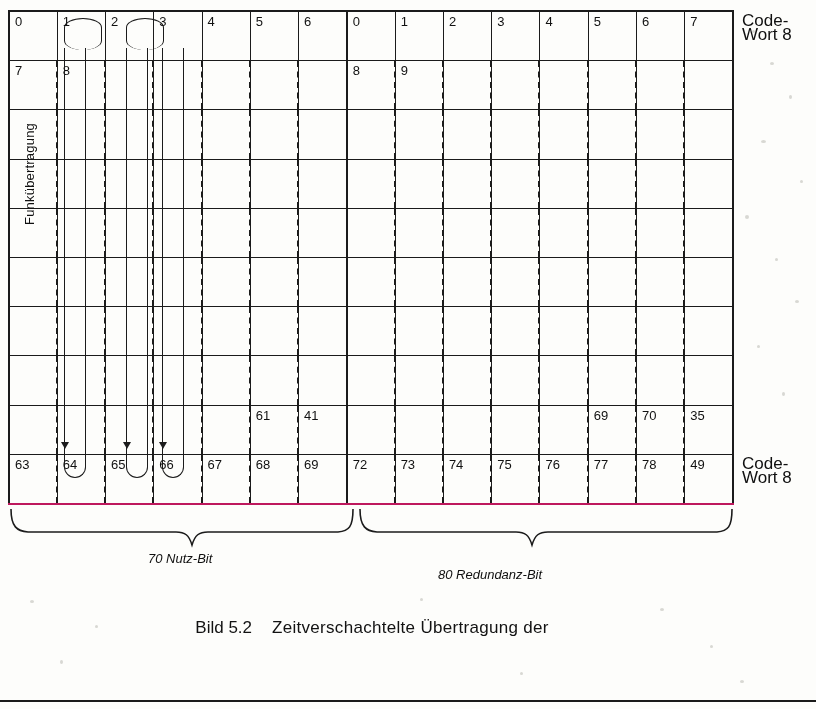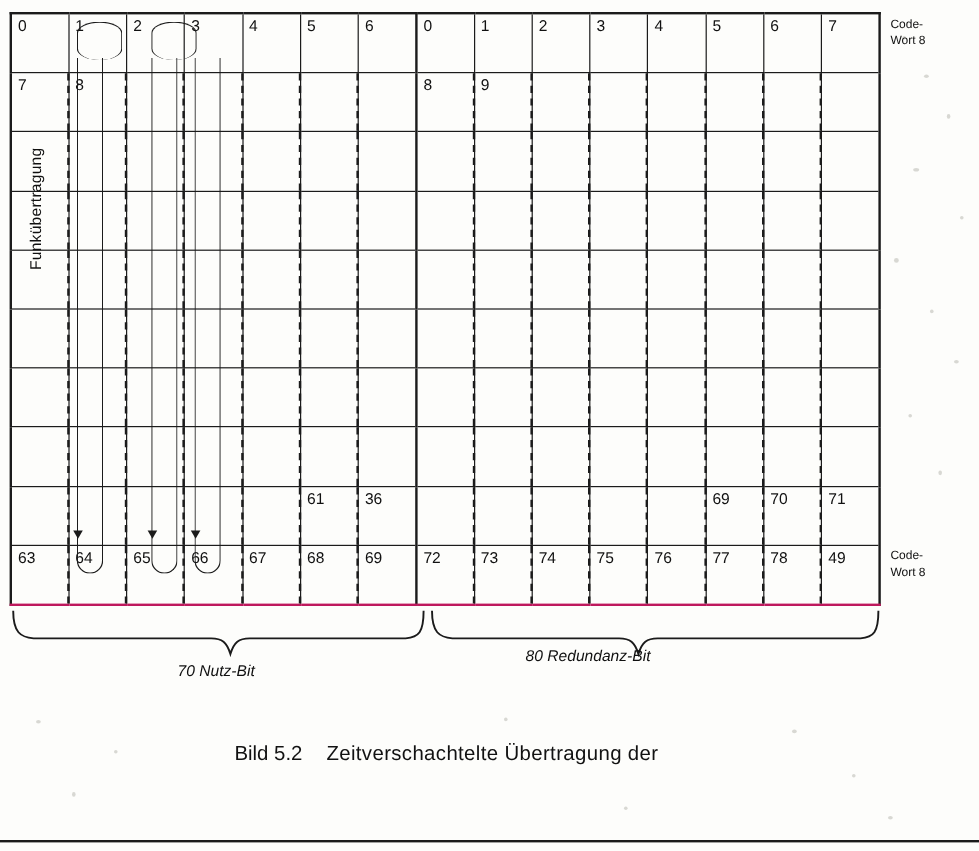--- a/index.html
+++ b/index.html
@@ -76,21 +76,21 @@
     top: 215px;
     transform: rotate(-90deg);
     transform-origin: left top;
     font-size: 13px;
     white-space: nowrap;
     letter-spacing: .2px;
   }
   
   .code-label {
     position: absolute;
-    font-size: 10px;
+    font-size: 17px;
     line-height: 14px;
     white-space: nowrap;
   }
   #code-word-1 { left: 742px; top: 14px; }
   #code-word-10 { left: 742px; top: 457px; }
 
   
   .uarrow {
     position: absolute;
     border: 1.6px solid #1b1b1b;
@@ -122,21 +122,21 @@
     width: 726px;
     height: 70px;
     font-style: italic;
   }
   .brace-cap {
     position: absolute;
     font-size: 13px;
     white-space: nowrap;
   }
   #brace-label-left  { left: 140px; top: 46px; }
-  #brace-label-right { left: 430px; top: 34px; }
+  #brace-label-right { left: 430px; top: 62px; }
 
   
   .caption {
     position: absolute;
     left: 0;
     top: 615px;
     width: 744px;
     text-align: center;
     font-size: 17px;
     line-height: 26px;
@@ -503,39 +503,39 @@
             <td>
               <span class="dash"></span>
             </td>
             <td>
               <span class="dash"></span>
             </td>
             <td>
               <span class="dash"></span>
             </td>
             <td>61<span class="dash"></span></td>
-            <td class="sep-right">36</td>
+            <td class="sep-right">41</td>
             <td>
               <span class="dash"></span>
             </td>
             <td>
               <span class="dash"></span>
             </td>
             <td>
               <span class="dash"></span>
             </td>
             <td>
               <span class="dash"></span>
             </td>
             <td>
               <span class="dash"></span>
             </td>
             <td>69<span class="dash"></span></td>
             <td>70<span class="dash"></span></td>
-            <td class="lastcol">71</td>
+            <td class="lastcol">35</td>
           </tr>
           <tr class="last">
             <td class="c0">63<span class="dash"></span></td>
             <td>64<span class="dash"></span></td>
             <td>65<span class="dash"></span></td>
             <td>66<span class="dash"></span></td>
             <td>67<span class="dash"></span></td>
             <td>68<span class="dash"></span></td>
             <td class="sep-right">69</td>
             <td>72<span class="dash"></span></td>

